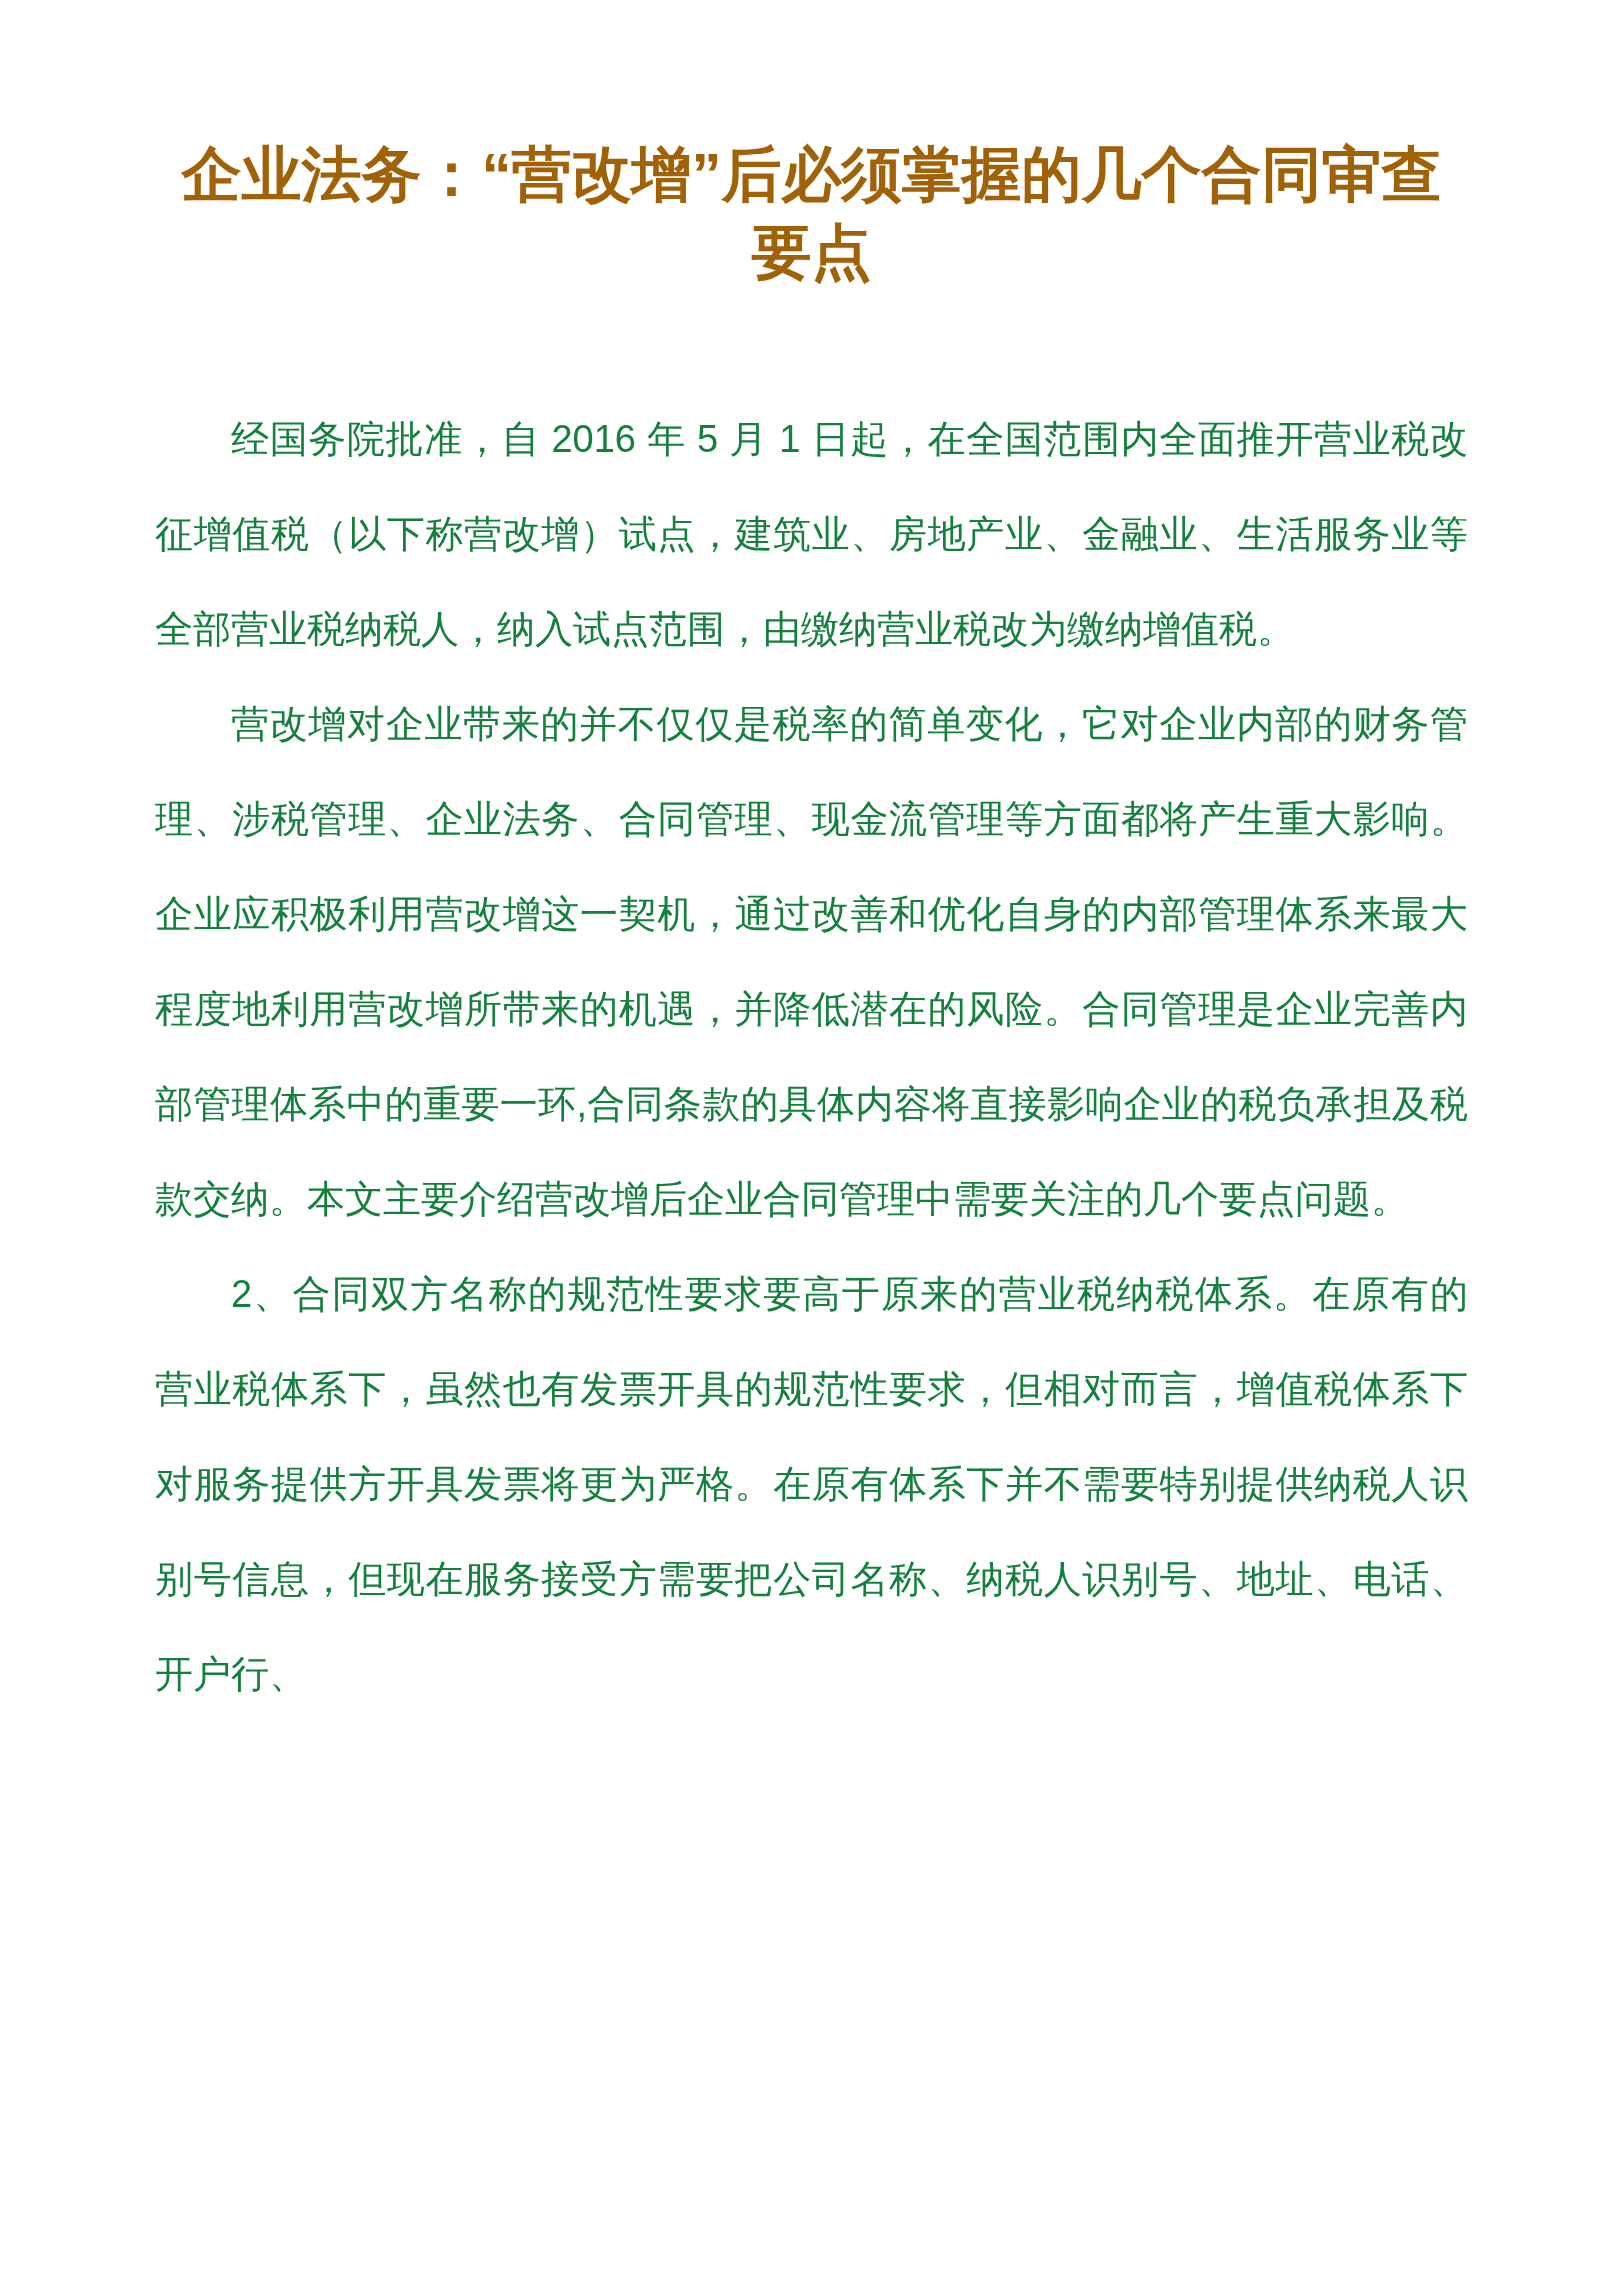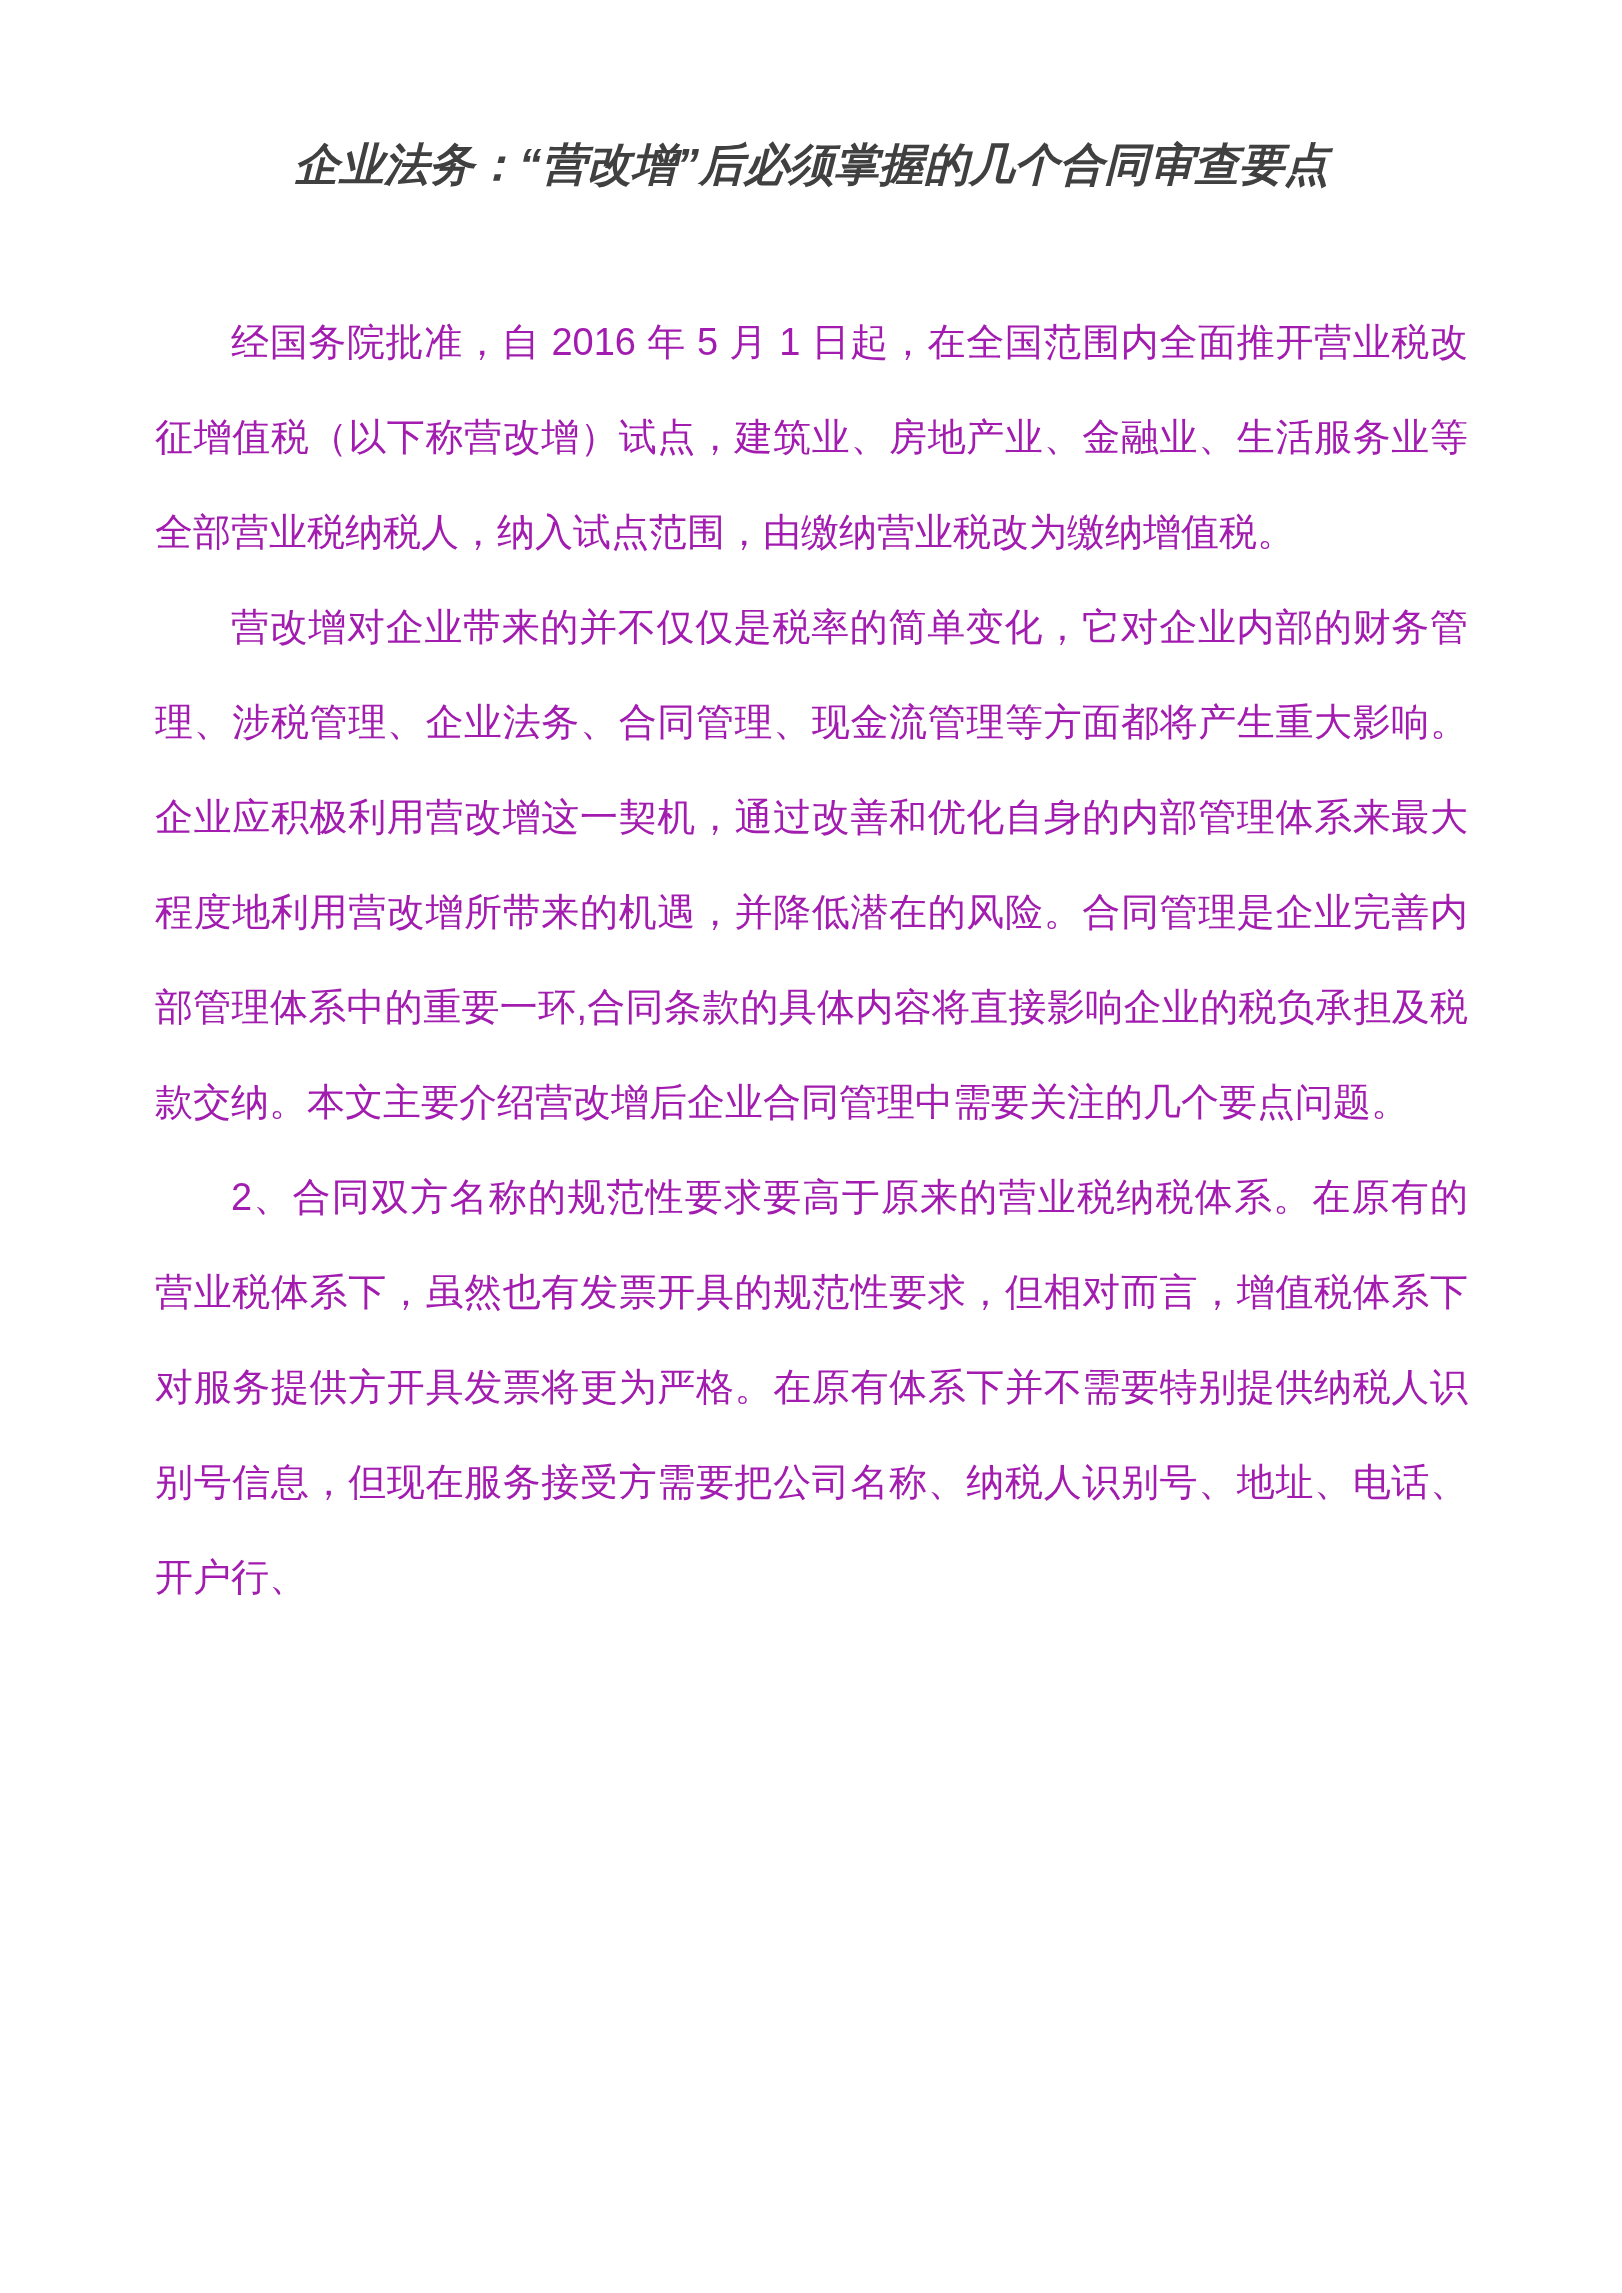--- a/index.html
+++ b/index.html
@@ -12,36 +12,35 @@
     width: 1623px;
     height: 2294px;
     box-sizing: border-box;
     background: #ffffff;
     color: #000000;
     padding: 136px 155px 0 155px;
     font-family: "Liberation Sans", sans-serif;
     overflow: hidden;
   }
   .doc-title {
-    font-size: 45px;
+    font-size: 60px;
     font-weight: 700;
     text-align: center;
     line-height: 1.3;
     margin: 0 0 100px 0;
-    color: #404040;
-    font-style: italic;
+    color: #a16207;
   }
   .para {
     font-size: 38px;
     line-height: 95px;
     margin: 0;
     padding: 0;
     text-align: justify;
     text-indent: 2em;
-    color: #a21caf;
+    color: #15803d;
     word-break: break-all;
   }
 </style>
 </head>
 <body>
 
 <div class="page">
   <h1 class="doc-title">企业法务：“营改增”后必须掌握的几个合同审查要点</h1>
 
   <p class="para">经国务院批准，自 2016 年 5 月 1 日起，在全国范围内全面推开营业税改征增值税（以下称营改增）试点，建筑业、房地产业、金融业、生活服务业等全部营业税纳税人，纳入试点范围，由缴纳营业税改为缴纳增值税。</p>

